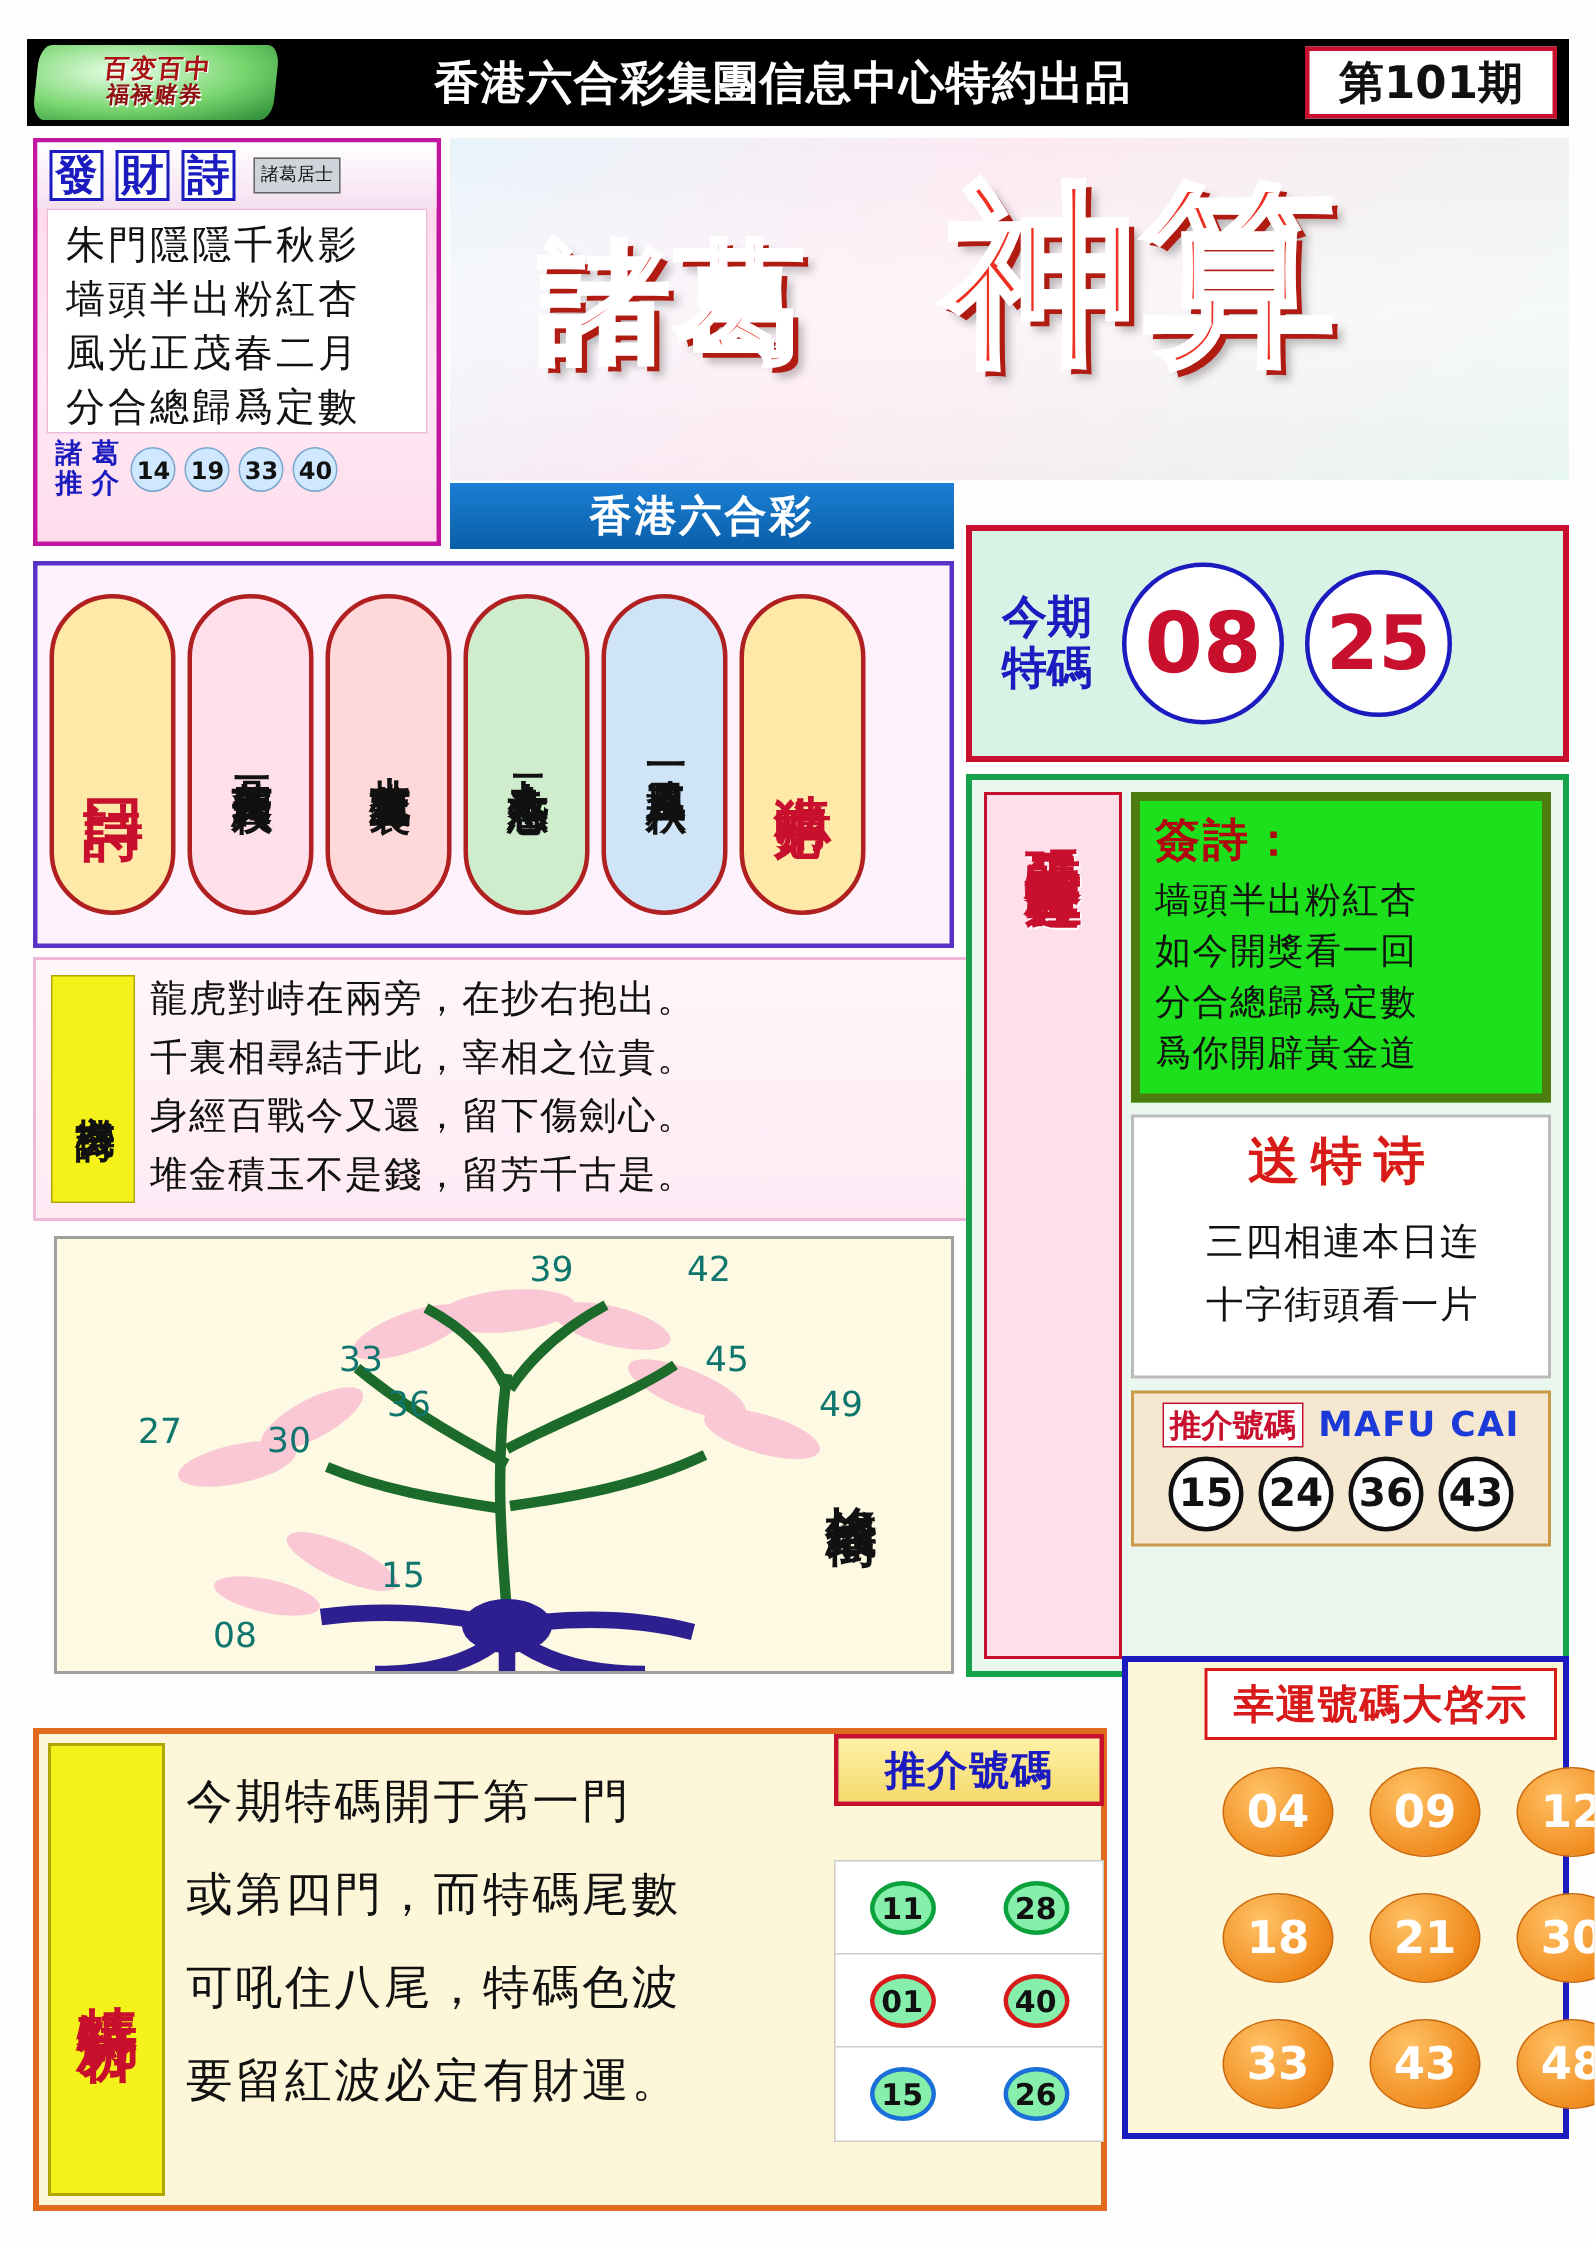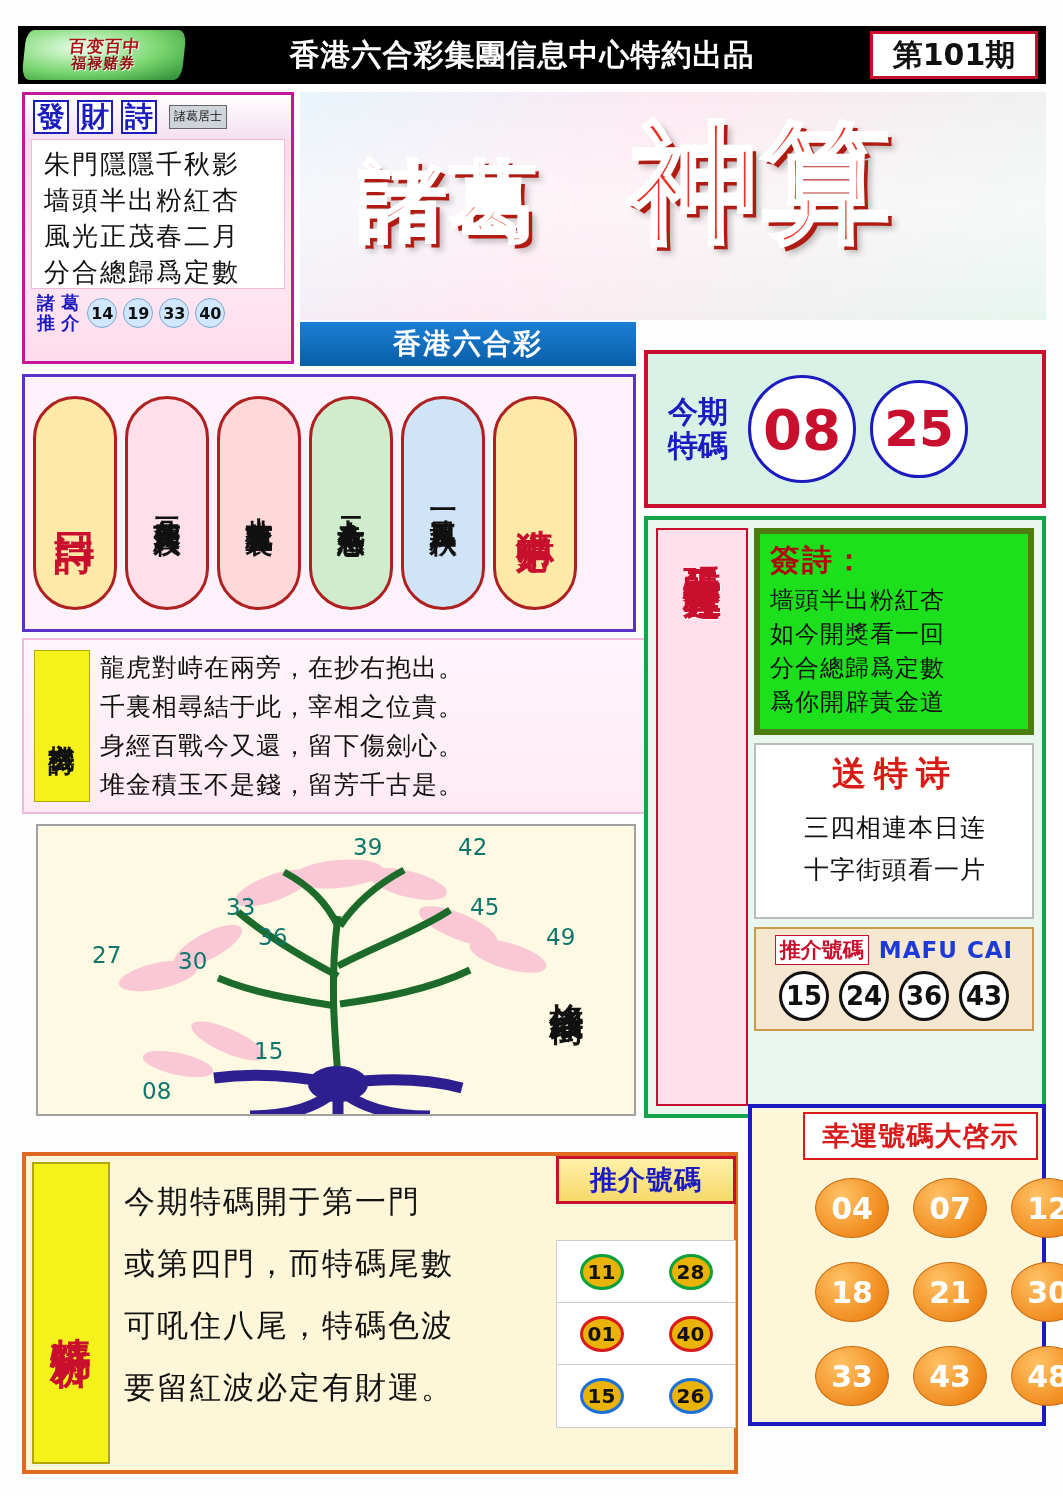--- a/index.html
+++ b/index.html
@@ -231,20 +231,21 @@
   .cap5 .vtext { color: #c8102e; font-size: 38px; }
 
   
   .xuanji {
     position: absolute;
     left: 22px; top: 638px;
     width: 730px; height: 176px;
     background: linear-gradient(180deg,#fff6fb,#ffeaf4);
     border: 2px solid #f0b9d9;
     display: flex;
+    font-family: Liberation Mono, monospace;
   }
   .xuanji-lbl {
     width: 56px; margin: 10px 6px 10px 10px;
     background: #f5f11a;
     border: 1px solid #b0a800;
     color: #111;
     font-size: 26px; font-weight: bold;
     display: flex; align-items: center; justify-content: center;
   }
   .xuanji-lbl .vtext {
@@ -406,21 +407,21 @@
   }
   .tj-grid .r {
     display: flex; justify-content: space-around; align-items: center;
     height: 62px; border-bottom: 1px solid #cccccc;
   }
   .tj-grid .r:last-child { border-bottom: none; }
   .ball-ov {
     width: 44px; height: 36px; border-radius: 50%;
     display: flex; align-items: center; justify-content: center;
     font-size: 20px; font-weight: bold; color: #111;
-    background: #eab308;
+    background: #86efac;
   }
   .ov-g { border: 3px solid #0aa13c; }
   .ov-r { border: 3px solid #d91a1a; }
   .ov-b { border: 3px solid #1b6fd8; }
 
   
   .lucky {
     position: absolute;
     left: 748px; top: 1104px;
     width: 298px; height: 322px;
@@ -642,21 +643,21 @@
         <div class="ball-ov ov-b">15</div>
         <div class="ball-ov ov-b">26</div>
       </div>
     </div>
   </div>
 
   <div class="lucky">
     <div class="lucky-title">幸運號碼大啓示</div>
     <div class="lucky-grid">
       <div class="ball-or">04</div>
-      <div class="ball-or">07</div>
+      <div class="ball-or">09</div>
       <div class="ball-or">12</div>
       <div class="ball-or">18</div>
       <div class="ball-or">21</div>
       <div class="ball-or">30</div>
       <div class="ball-or">33</div>
       <div class="ball-or">43</div>
       <div class="ball-or">48</div>
     </div>
   </div>
 

